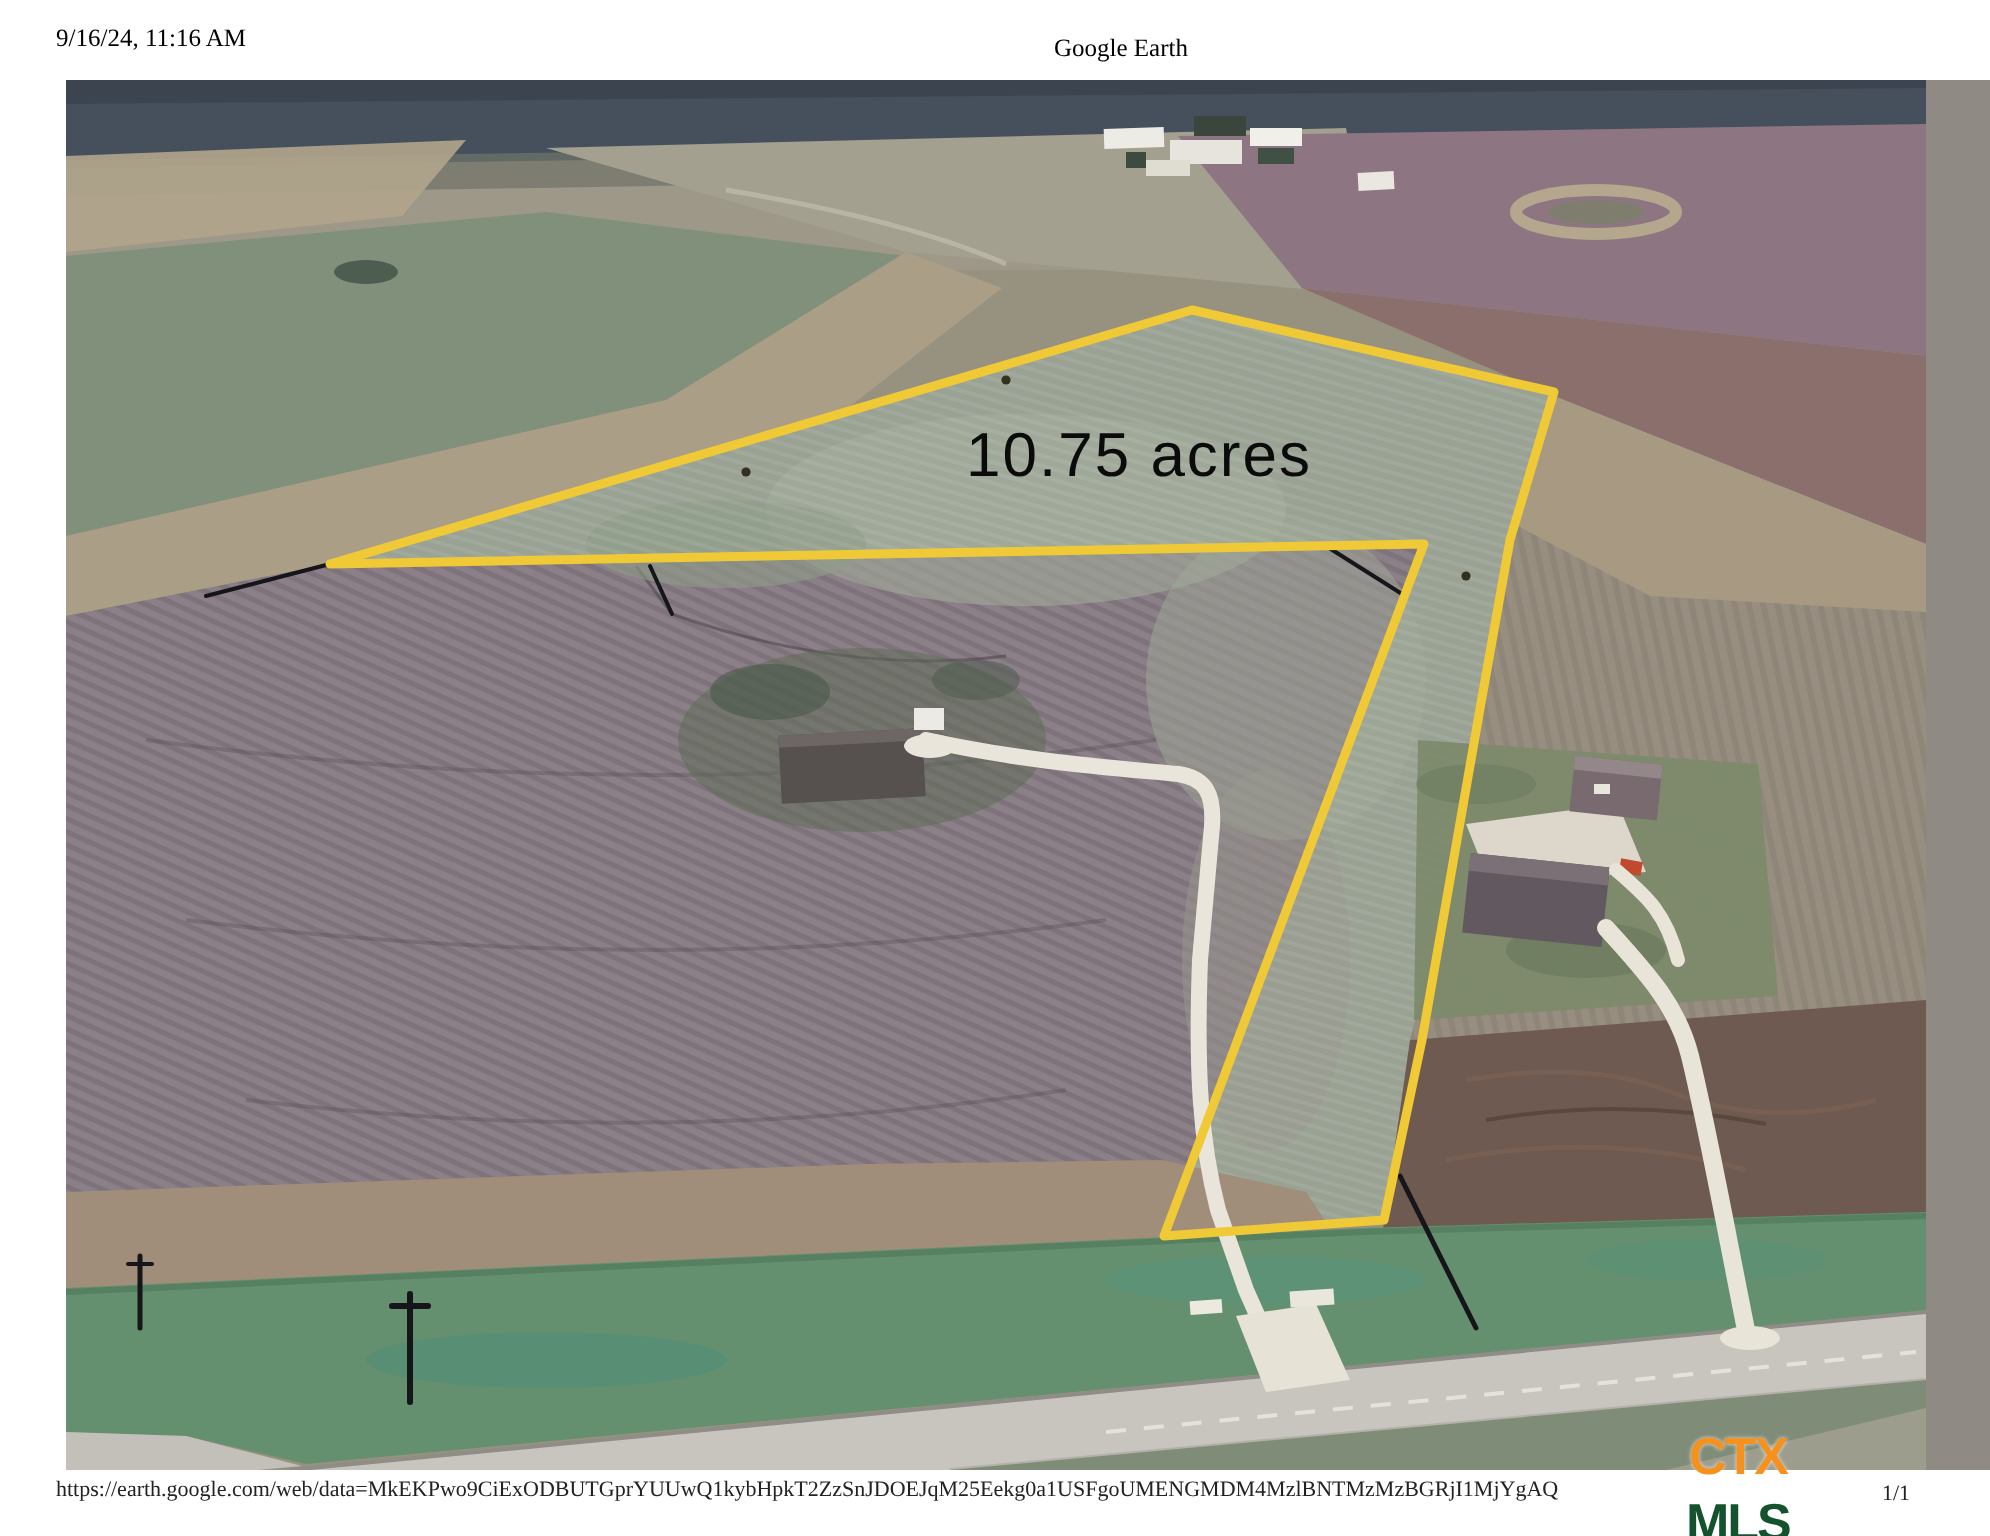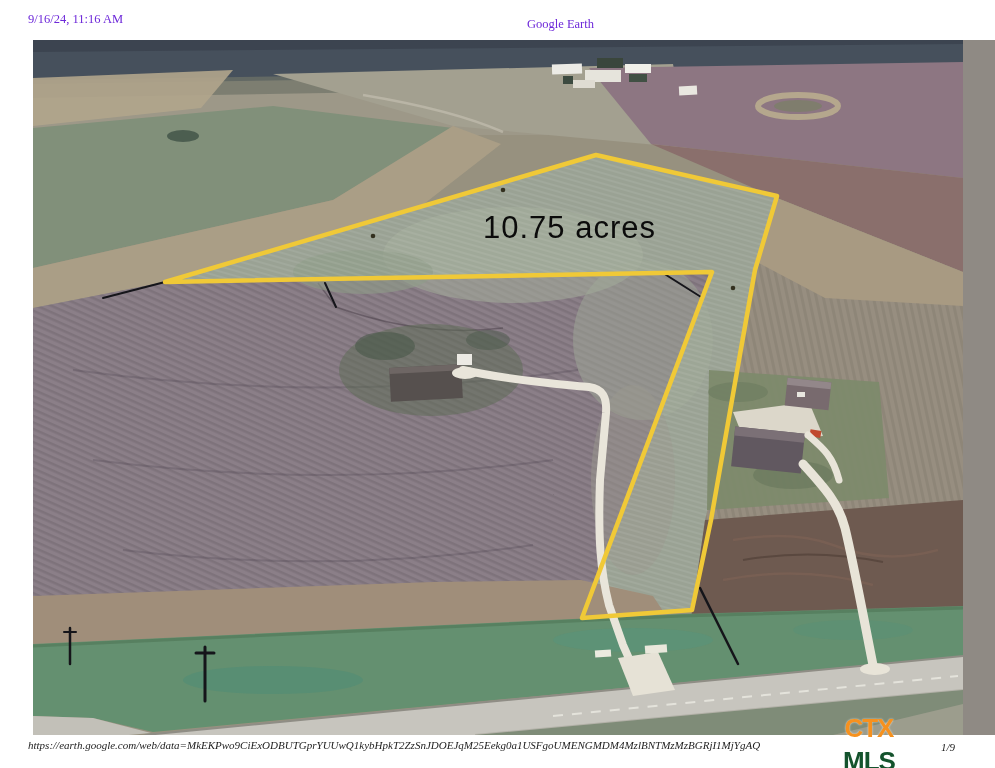--- a/index.html
+++ b/index.html
@@ -1,34 +1,34 @@
 <!DOCTYPE html>
 <html><head>
 <meta charset="utf-8">
 <style>
   html,body{margin:0;padding:0;}
   body{
     width:995px;height:768px;background:#ffffff;position:relative;overflow:hidden;
     font-family:"Liberation Serif", serif;color:#1a1a1a;
   }
-  .hdr-text{position:absolute;font-size:12.5px;white-space:nowrap;color:#6d28d9;}
+  .hdr-text{position:absolute;font-size:12.5px;white-space:nowrap;color:#000000;}
   #hdr-date{left:28px;top:12px;}
   #hdr-title{left:527px;top:17px;}
   .photo{
     position:absolute;left:33px;top:40px;width:930px;height:695px;
     background:#8f8a84;overflow:hidden;padding-left:36px;
   }
   .photo svg{position:absolute;left:0;top:0;}
   .map-label{
     position:absolute;font-family:"Liberation Sans",sans-serif;color:#0b0b0b;
     white-space:nowrap;z-index:4;
   }
   #parcel-label{left:450px;top:170px;font-size:31px;letter-spacing:1px;}
   #road-label{left:622px;top:652px;font-size:33px;letter-spacing:2px;}
-  .ftr-text{position:absolute;font-size:11px;white-space:nowrap;color:#222;font-style:italic;}
+  .ftr-text{position:absolute;font-size:11px;white-space:nowrap;color:#222;}
   #ftr-url{left:28px;top:739px;}
   #ftr-page{left:941px;top:741px;z-index:7;}
   .logo{
     position:absolute;left:843px;top:711px;height:44px;z-index:6;
     display:flex;align-items:center;gap:2px;
     font-family:"Liberation Sans",sans-serif;font-weight:bold;font-size:26px;flex-direction:column;
   }
   .logo .wordmark{letter-spacing:-1px;text-shadow:0 0 2px rgba(255,255,255,.75);}
 </style>
 </head>
@@ -192,13 +192,13 @@
       <rect x="17" y="0" width="17" height="20" fill="#f6911e"></rect>
       <rect x="0" y="16" width="17" height="18" fill="#1f9e8e"></rect>
       <rect x="17" y="20" width="17" height="14" fill="#1e6cb5"></rect>
     </g>
   </svg>
   <span class="wordmark" style="color: rgb(246, 145, 30);">CTX</span>
   <span class="wordmark" style="color: #14532d;">MLS</span>
 </div>
 
 <div class="ftr-text" id="ftr-url">https://earth.google.com/web/data=MkEKPwo9CiExODBUTGprYUUwQ1kybHpkT2ZzSnJDOEJqM25Eekg0a1USFgoUMENGMDM4MzlBNTMzMzBGRjI1MjYgAQ</div>
-<div class="ftr-text" id="ftr-page">1/9</div>
+<div class="ftr-text" id="ftr-page">1/1</div>
 
 </body></html>

